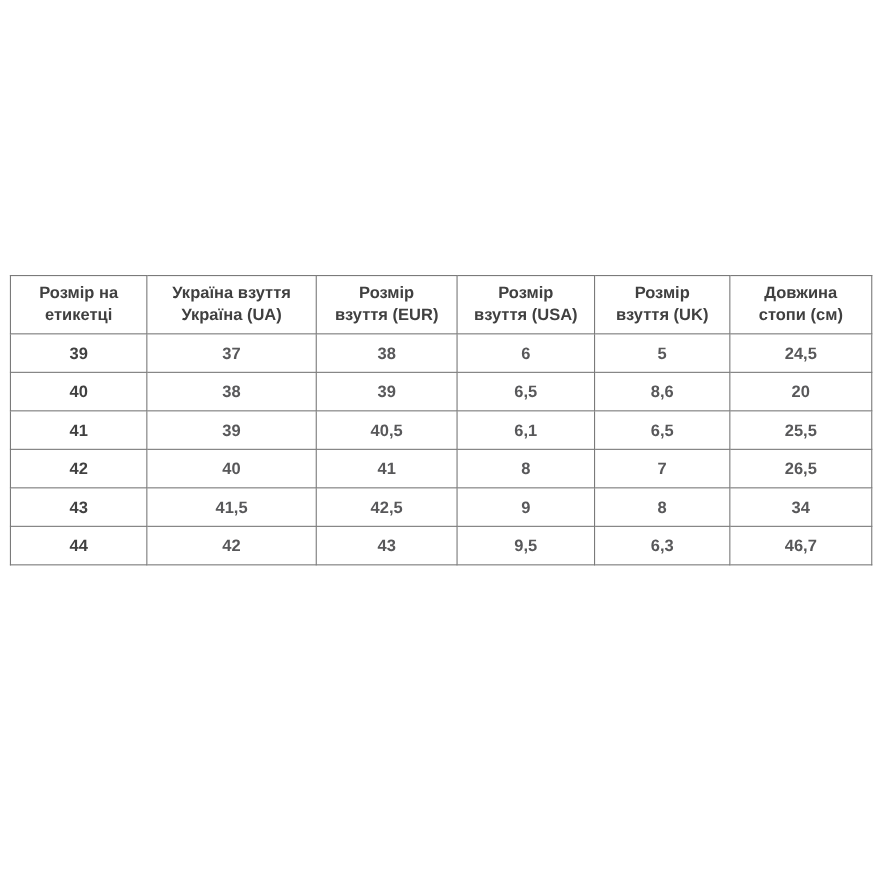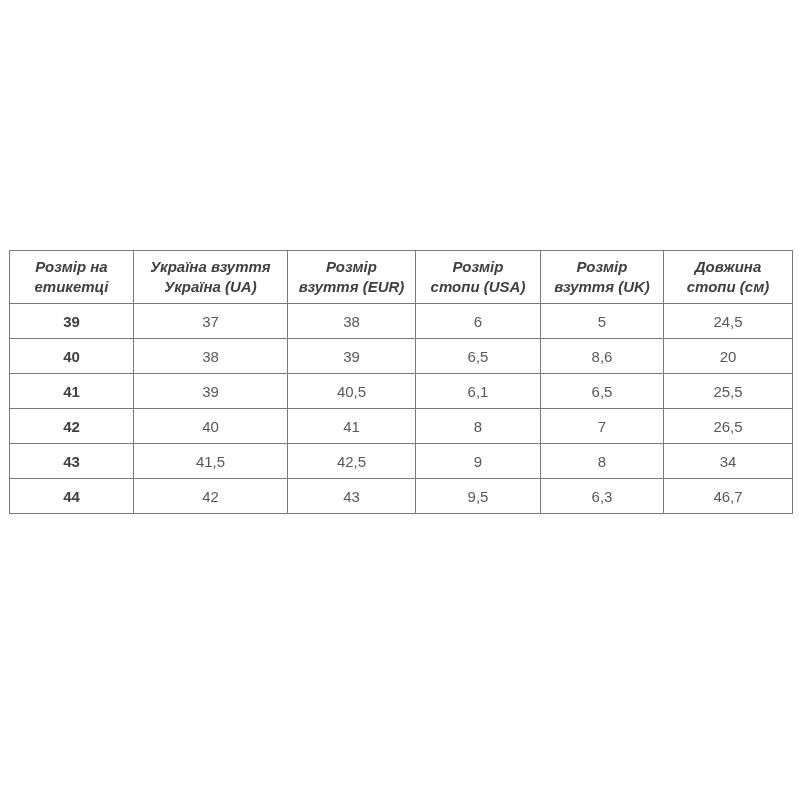--- a/index.html
+++ b/index.html
@@ -35,28 +35,28 @@
   table.size-table thead tr { height: 53px; }
   table.size-table tbody tr { height: 35px; }
   table.size-table th {
     font-size: 15px;
     font-weight: bold;
     color: #404040;
     line-height: 1.35;
   }
   table.size-table td {
     font-size: 15px;
-    font-weight: normal;
+    font-weight: bold;
     color: #58585a;
   }
   table.size-table td.first-col {
     font-weight: bold;
     color: #404040;
   }
-  .hl { display: block; font-style: italic; }
+  .hl { display: block; }
   col.c0 { width: 124px; }
   col.c1 { width: 154px; }
   col.c2 { width: 128px; }
   col.c3 { width: 125px; }
   col.c4 { width: 123px; }
   col.c5 { width: 129px; }
 </style>
 </head>
 <body>
 
@@ -79,21 +79,21 @@
         <th>
           <span class="hl">Україна взуття</span>
           <span class="hl">Україна (UA)</span>
         </th>
         <th>
           <span class="hl">Розмір</span>
           <span class="hl">взуття (EUR)</span>
         </th>
         <th>
           <span class="hl">Розмір</span>
-          <span class="hl">стопи (USA)</span>
+          <span class="hl">взуття (USA)</span>
         </th>
         <th>
           <span class="hl">Розмір</span>
           <span class="hl">взуття (UK)</span>
         </th>
         <th>
           <span class="hl">Довжина</span>
           <span class="hl">стопи (см)</span>
         </th>
       </tr>

